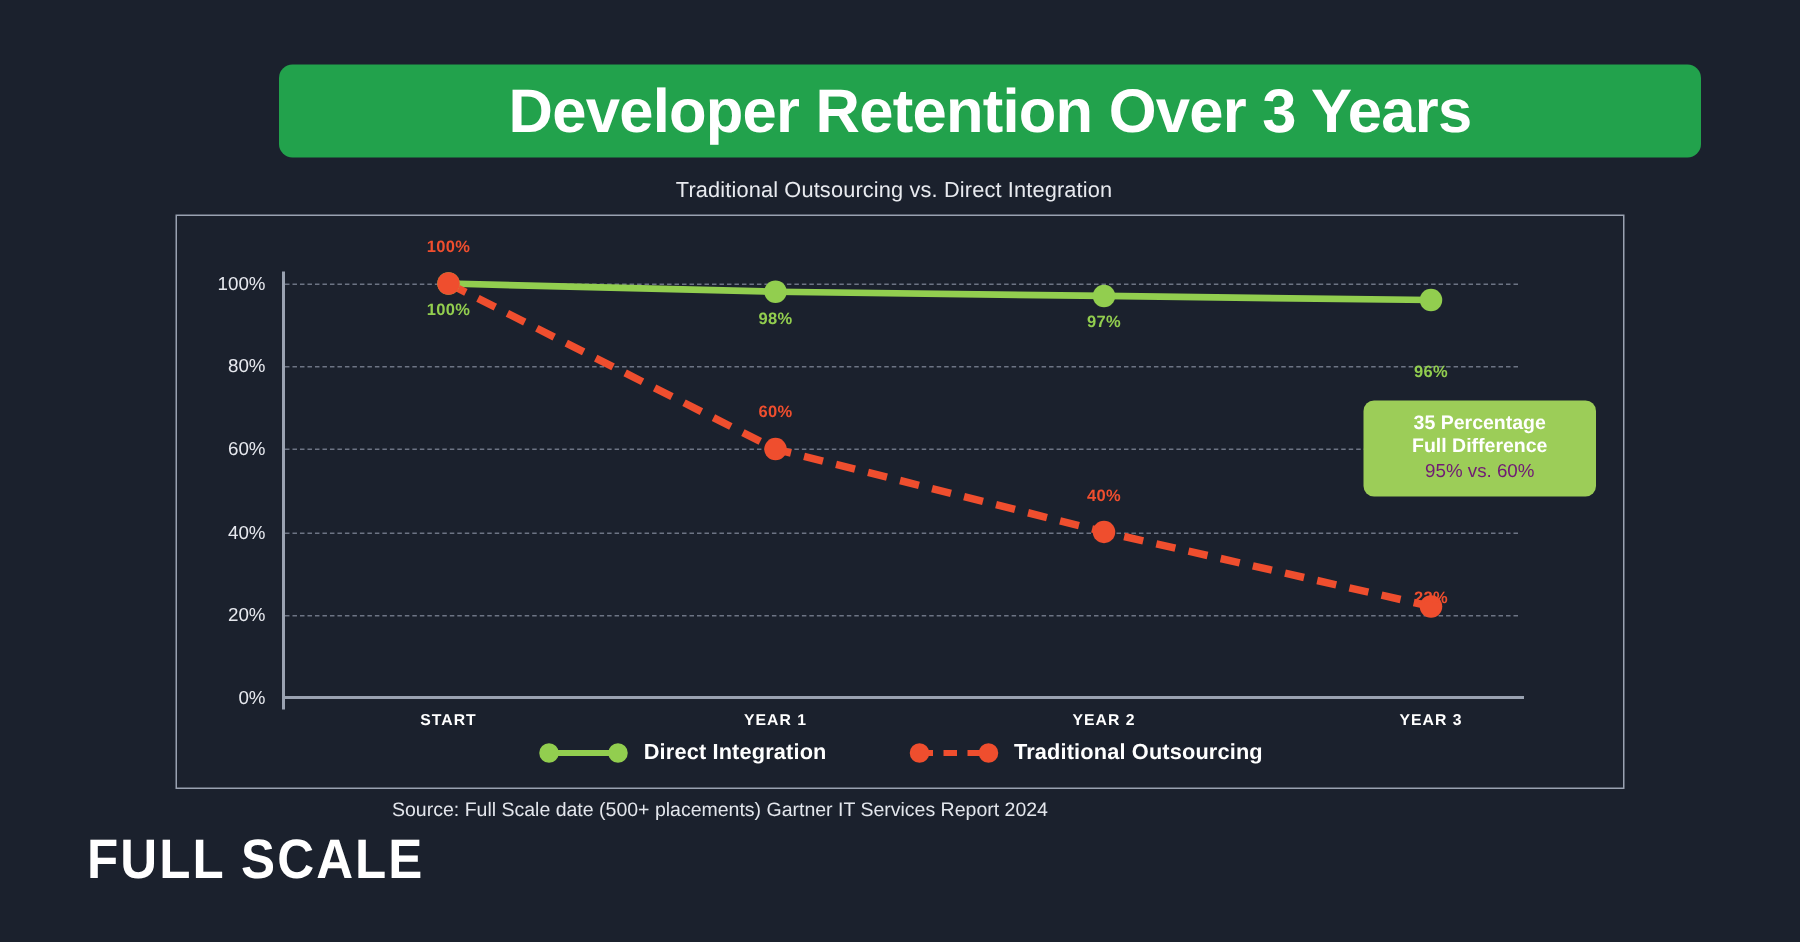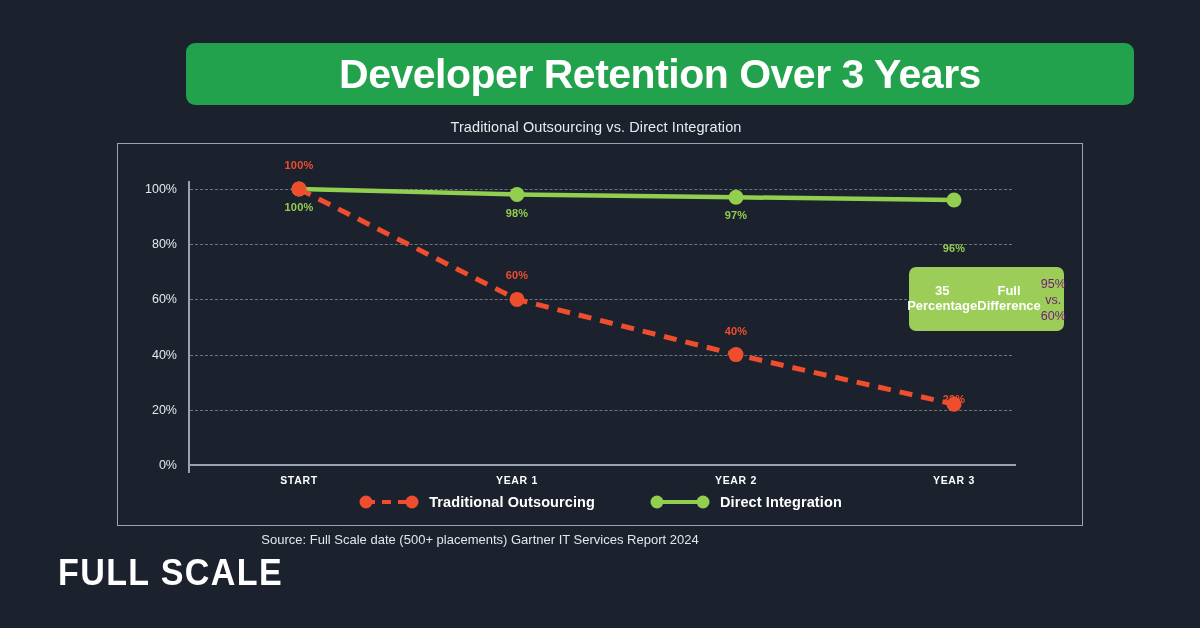--- a/index.html
+++ b/index.html
@@ -140,21 +140,21 @@
   
   #callout {
     position: absolute;
     left: 909px;
     top: 267px;
     width: 155px;
     height: 64px;
     background: #9ccd58;
     border-radius: 7px;
     display: flex;
-    flex-direction: row;
+    flex-direction: column;
     align-items: center;
     justify-content: center;
     box-sizing: border-box;
     padding: 0 6px;
   }
   #callout-l1, #callout-l2 {
     font-size: 13px;
     font-weight: bold;
     color: #ffffff;
     line-height: 1.12;
@@ -281,31 +281,31 @@
 
 <div id="callout">
   <div id="callout-l1">35 Percentage</div>
   <div id="callout-l2">Full Difference</div>
   <div id="callout-sub">95% vs. 60%</div>
 </div>
 
 <div id="legend">
   <div class="legend-item">
     <svg width="62" height="16">
+      <line x1="8" y1="8" x2="54" y2="8" stroke="#92ce4f" stroke-width="4"></line>
+      <circle cx="8" cy="8" r="6.5" fill="#92ce4f"></circle>
+      <circle cx="54" cy="8" r="6.5" fill="#92ce4f"></circle>
+    </svg>
+    <span class="legend-label">Direct Integration</span>
+  </div>
+  <div class="legend-item">
+    <svg width="62" height="16">
       <line x1="8" y1="8" x2="54" y2="8" stroke="#ef4e2e" stroke-width="4" stroke-dasharray="9 7"></line>
       <circle cx="8" cy="8" r="6.5" fill="#ef4e2e"></circle>
       <circle cx="54" cy="8" r="6.5" fill="#ef4e2e"></circle>
     </svg>
     <span class="legend-label">Traditional Outsourcing</span>
   </div>
-  <div class="legend-item">
-    <svg width="62" height="16">
-      <line x1="8" y1="8" x2="54" y2="8" stroke="#92ce4f" stroke-width="4"></line>
-      <circle cx="8" cy="8" r="6.5" fill="#92ce4f"></circle>
-      <circle cx="54" cy="8" r="6.5" fill="#92ce4f"></circle>
-    </svg>
-    <span class="legend-label">Direct Integration</span>
-  </div>
 </div>
 
 <div id="source">Source: Full Scale date (500+ placements) Gartner IT Services Report 2024</div>
 
 <div id="logo">FULL SCALE</div>
 
 </body></html>

